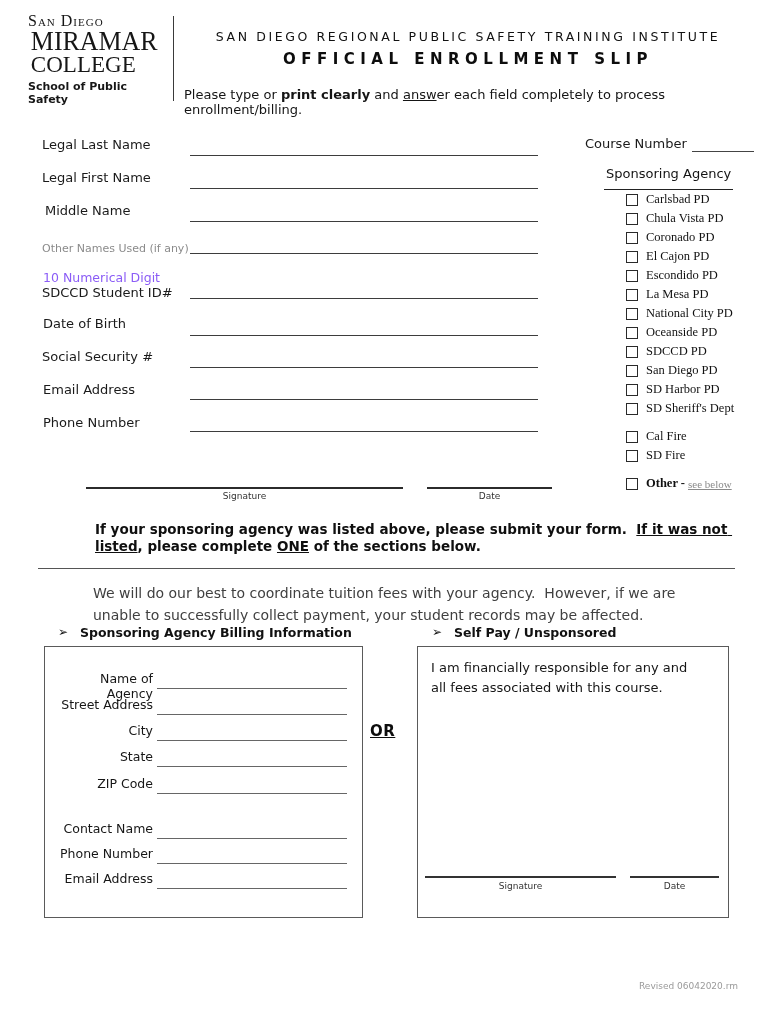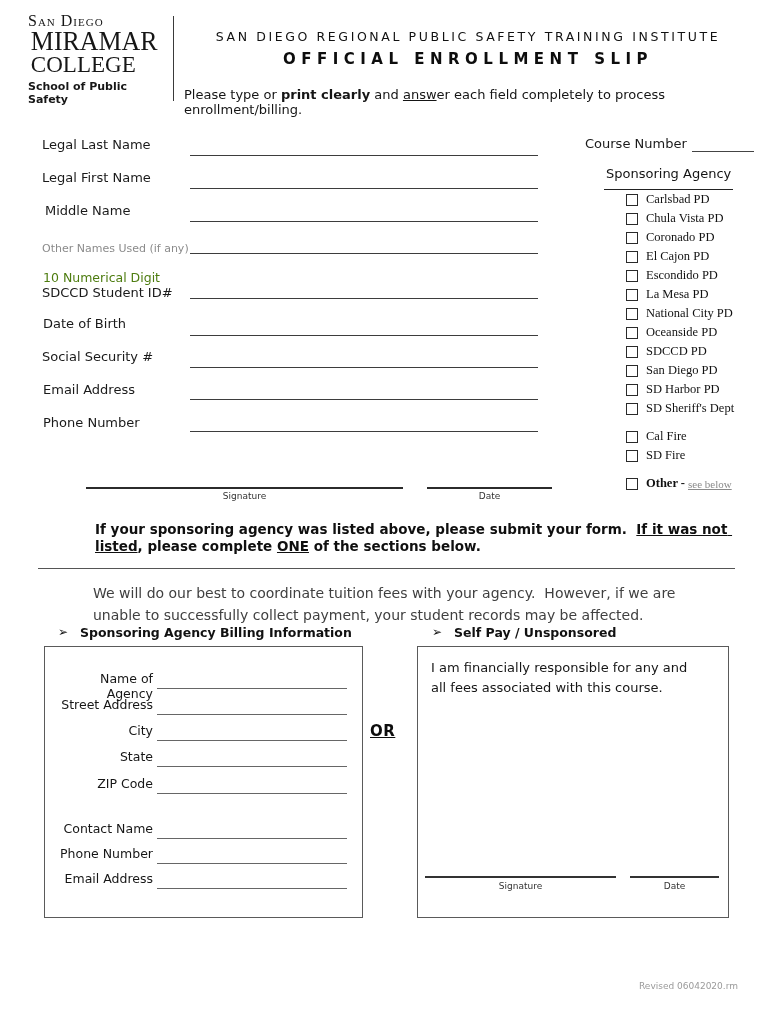--- a/index.html
+++ b/index.html
@@ -18,21 +18,21 @@
   .logo-sub{font-family:"DejaVu Sans",sans-serif;font-size:11px;margin-top:4px;letter-spacing:0;font-weight:bold;}
   .vdivider{left:173px;top:16px;height:85px;width:0;border-left:1.5px solid #3a3a3a;}
   .institute{left:178px;top:29px;width:580px;text-align:center;font-size:12.5px;letter-spacing:2.6px;color:#111;}
   .slip-title{left:178px;top:50px;width:580px;text-align:center;font-size:15px;font-weight:bold;letter-spacing:5.5px;color:#0d0d0d;}
   .instruction{left:184px;top:87px;width:580px;font-size:13px;color:#151515;}
   .instruction u{text-decoration:underline;}
 
   
   .flabel{font-size:13px;color:#1a1a1a;line-height:15px;}
   .flabel.grey{color:#8b8b8b;font-size:11px;}
-  .flabel.grey2{color:#4d7c0f;font-size:12.5px;}
+  .flabel.grey2{color:#8b5cf6;font-size:12.5px;}
   .fline{height:0;border-bottom:1.5px solid #3d3d3d;}
   .mainline{left:190px;width:348px;}
 
   
   .sigline{height:0;border-bottom:2.5px solid #2b2b2b;}
   .siglabel{font-size:9px;color:#333;text-align:center;}
 
   
   .course-label{left:585px;top:136px;font-size:13px;}
   .course-line{left:692px;top:151px;width:62px;height:0;border-bottom:1.2px solid #444;}

